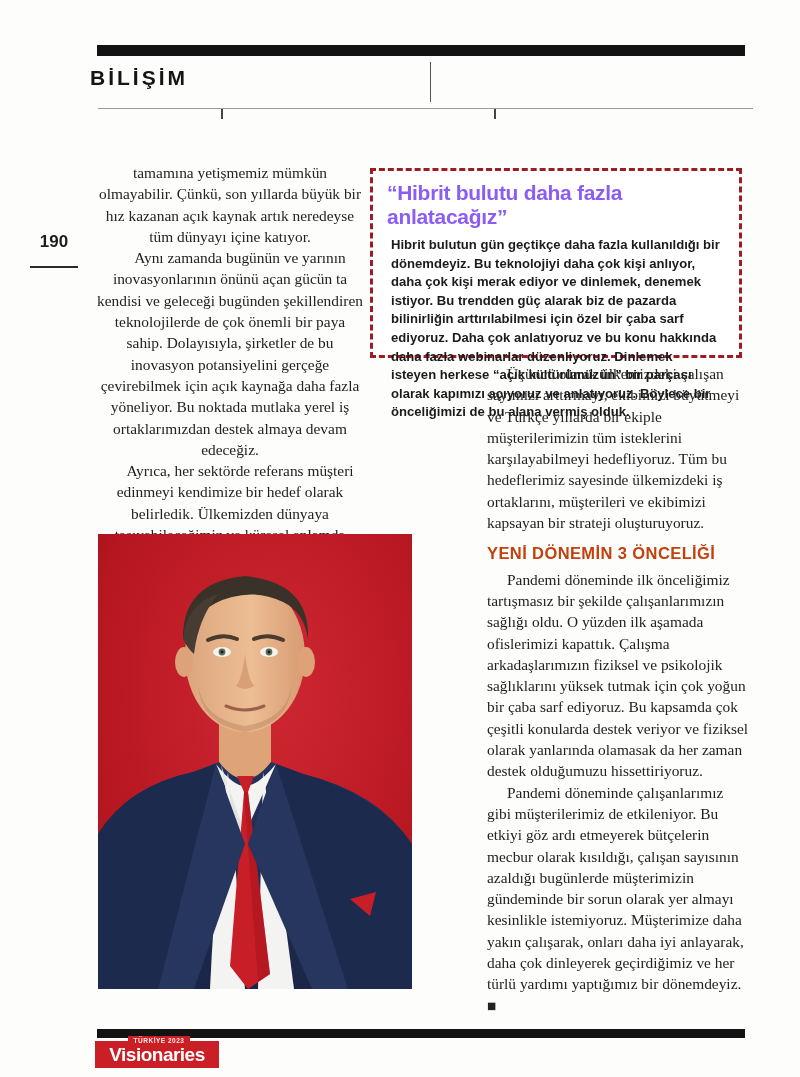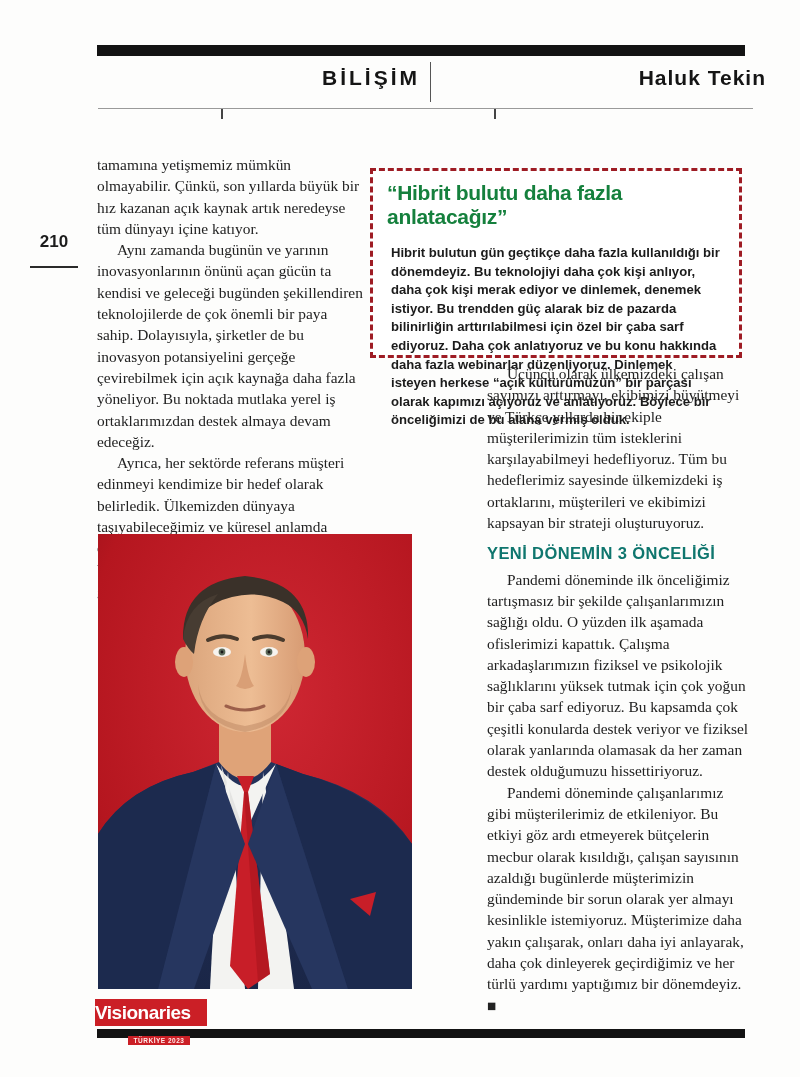--- a/index.html
+++ b/index.html
@@ -5,64 +5,64 @@
   html,body{margin:0;padding:0;background:#e8e8e8;}
   .page{
     position:relative;width:800px;height:1077px;background:#fdfdfc;
     font-family:"Liberation Serif", serif;color:#1a1a1a;overflow:hidden;
     margin:0 auto;
   }
   
   .rule-thick-top{position:absolute;left:97px;top:45px;width:648px;height:11px;background:#131313;}
   .header-label{
     position:absolute;top:66px;font-family:"Liberation Sans",sans-serif;
-    font-weight:800;font-size:21px;color:#151515;width:330px;text-align:right;
+    font-weight:800;font-size:21px;color:#151515;width:330px;text-align:left;
   }
   .header-section{left:90px;letter-spacing:3px;}
   .header-author{left:436px;letter-spacing:1px;}
   .header-vline{position:absolute;left:430px;top:62px;width:1px;height:40px;background:#555;}
   .rule-thin{position:absolute;left:98px;top:108px;width:655px;height:1px;background:#9a9a9a;}
   .tick{position:absolute;top:109px;width:2px;height:10px;background:#444;}
   .tick-a{left:221px;}
   .tick-b{left:494px;}
   
   .folio{position:absolute;left:28px;top:232px;width:52px;text-align:center;
     font-family:"Liberation Sans",sans-serif;font-weight:800;font-size:17px;color:#1c1c1c;}
   .folio-rule{position:absolute;left:30px;top:266px;width:48px;height:2px;background:#2a2a2a;}
   
   .col{position:absolute;font-size:15.4px;line-height:21.3px;color:#222;text-align:left;}
   .col p{margin:0;}
   .col p.ind{text-indent:20px;}
-  .col-left{left:97px;top:154px;width:266px;}
+  .col-left{left:97px;top:162px;width:266px;text-align:center;}
   .col-right{left:487px;top:363px;width:262px;}
   .subhead{
     font-family:"Liberation Sans",sans-serif;font-weight:800;font-size:16.5px;
-    color:#0f766e;letter-spacing:.4px;margin:10px 0 4px 0;
+    color:#c2410c;letter-spacing:.4px;margin:10px 0 4px 0;
   }
   
   .callout{
     position:absolute;left:370px;top:168px;width:372px;height:190px;
     border:3px dashed #9e1c24;background:#ffffff;box-sizing:border-box;
     padding:10px 14px 8px 14px;
   }
   .callout-title{
     font-family:"Liberation Sans",sans-serif;font-weight:800;font-size:21px;
-    color:#15803d;letter-spacing:-.3px;margin:0 0 15px 0;
+    color:#8b5cf6;letter-spacing:-.3px;margin:0 0 7px 0;
   }
   .callout-body{
     font-family:"Liberation Sans",sans-serif;font-weight:700;font-size:13.1px;
     line-height:18.6px;color:#1b1b1b;margin:4px;
   }
   
   .photo{position:absolute;left:98px;top:534px;width:314px;height:455px;}
   
   .rule-thick-bottom{position:absolute;left:97px;top:1029px;width:648px;height:9px;background:#131313;}
   .logo{
-    position:absolute;left:95px;top:999px;width:112px;height:27px;background:#cb1f26;
-    display:flex;align-items:center;justify-content:flex-start;
+    position:absolute;left:95px;top:1041px;width:124px;height:27px;background:#cb1f26;
+    display:flex;align-items:center;justify-content:center;
   }
   .logo-brand{
     font-family:"Liberation Sans",sans-serif;font-weight:800;font-size:19px;
     color:#ffffff;letter-spacing:-.5px;
   }
   .logo-tab{
     position:absolute;left:128px;top:1036px;width:62px;height:9px;background:#cb1f26;
     display:flex;align-items:center;justify-content:center;
   }
   .logo-edition{
@@ -71,26 +71,25 @@
   }
 </style>
 </head>
 <body>
 
 <div class="page">
 
   <div class="rule-thick-top"></div>
   <div class="header-label header-section">BİLİŞİM</div>
   <div class="header-vline"></div>
-  <div class="header-label header-author">Haluk Tekin</div>
   <div class="rule-thin"></div>
   <div class="tick tick-a"></div>
   <div class="tick tick-b"></div>
 
-  <div class="folio">210</div>
+  <div class="folio">190</div>
   <div class="folio-rule"></div>
 
   <div class="col col-left">
     <p>tamamına yetişmemiz mümkün olmayabilir. Çünkü, son yıllarda büyük bir hız kazanan açık kaynak artık neredeyse tüm dünyayı içine katıyor.</p>
     <p class="ind">Aynı zamanda bugünün ve yarının inovasyonlarının önünü açan gücün ta kendisi ve geleceği bugünden şekillendiren teknolojilerde de çok önemli bir paya sahip. Dolayısıyla, şirketler de bu inovasyon potansiyelini gerçeğe çevirebilmek için açık kaynağa daha fazla yöneliyor. Bu noktada mutlaka yerel iş ortaklarımızdan destek almaya devam edeceğiz.</p>
     <p class="ind">Ayrıca, her sektörde referans müşteri edinmeyi kendimize bir hedef olarak belirledik. Ülkemizden dünyaya taşıyabileceğimiz ve küresel anlamda duyurusunu yapabileceğimiz markalarla başarılı projeler ve uygulamalar geliştirmek için çalışacağız.</p>
   </div>
 
   <div class="callout">
     <p class="callout-title">“Hibrit bulutu daha fazla anlatacağız”</p>

